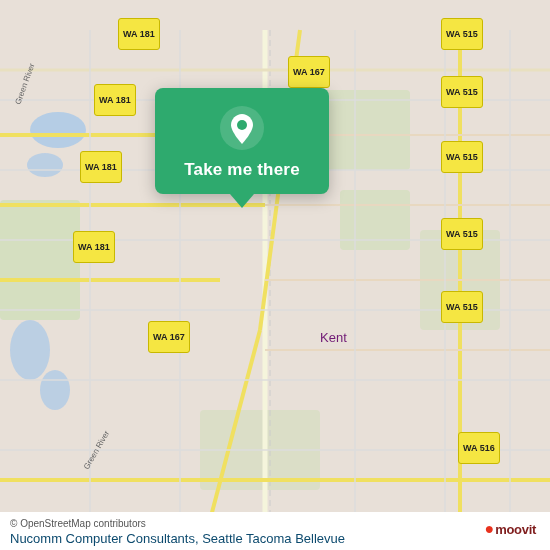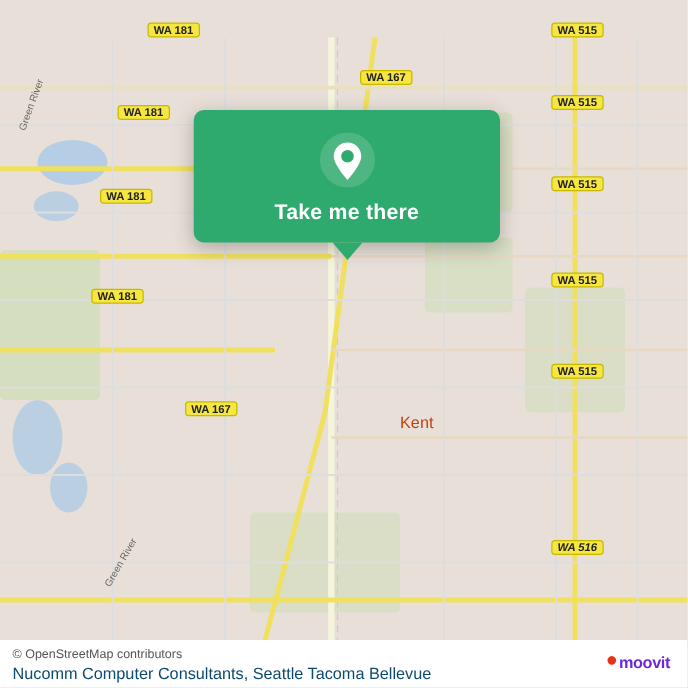--- a/index.html
+++ b/index.html
@@ -18,21 +18,21 @@
       position: absolute;
       top: 0; left: 0;
       width: 100%; height: 100%;
     }
 
     
     #popup-card {
       position: absolute;
       top: 88px;
       left: 155px;
-      width: 245px;
+      width: 174px;
       background: #2eaa6e;
       border-radius: 8px;
       display: flex;
       flex-direction: column;
       align-items: center;
       padding: 18px 20px 14px 20px;
       box-shadow: 0 4px 16px rgba(0,0,0,0.25);
     }
 
     #popup-card::after {
@@ -87,40 +87,40 @@
       display: flex;
       align-items: center;
       background: #fff;
       padding: 2px 4px;
       border-radius: 3px;
     }
 
     .moovit-text {
       font-size: 13px;
       font-weight: 700;
-      color: #6d28d9;
+      color: #7f1d1d;
       letter-spacing: -0.3px;
     }
 
     .moovit-dot {
       color: #e8321e;
       font-size: 16px;
       margin-right: 1px;
     }
 
     
     .road-badge {
       position: absolute;
       background: #f5e642;
       border: 1.5px solid #c8b800;
       border-radius: 3px;
       font-size: 9px;
       font-weight: 700;
       color: #222;
-      padding: 0 4px;
+      padding: 10px 4px;
       white-space: nowrap;
     }
   </style>
 </head>
 <body>
 
 <div id="map-container">
 
   <svg id="map-svg" viewBox="0 0 550 490">
 
@@ -181,23 +181,23 @@
   <div class="road-badge" style="left:441px;top:18px;">WA 515</div>
   <div class="road-badge" style="left:94px;top:84px;">WA 181</div>
   <div class="road-badge" style="left:441px;top:76px;">WA 515</div>
   <div class="road-badge" style="left:288px;top:56px;">WA 167</div>
   <div class="road-badge" style="left:80px;top:151px;">WA 181</div>
   <div class="road-badge" style="left:441px;top:141px;">WA 515</div>
   <div class="road-badge" style="left:73px;top:231px;">WA 181</div>
   <div class="road-badge" style="left:441px;top:218px;">WA 515</div>
   <div class="road-badge" style="left:441px;top:291px;">WA 515</div>
   <div class="road-badge" style="left:148px;top:321px;">WA 167</div>
-  <div class="road-badge" style="left:441px;top:432px;font-style:italic;">WA 516</div>
-
-  <div style="position:absolute;left:320px;top:330px;font-size:13px;color:#c2410c;font-weight:500;">Kent</div>
+  <div class="road-badge" style="left:458px;top:432px;">WA 516</div>
+
+  <div style="position:absolute;left:320px;top:330px;font-size:13px;color:#701a75;font-weight:500;">Kent</div>
 
   <div id="popup-card">
 
     <svg class="pin-icon" viewBox="0 0 44 44">
       <circle cx="22" cy="22" r="22" fill="rgba(255,255,255,0.15)"></circle>
       <path d="M22 8 C16 8 11 13 11 19 C11 26 22 38 22 38 C22 38 33 26 33 19 C33 13 28 8 22 8 Z" fill="white"></path>
       <circle cx="22" cy="19" r="5" fill="#2eaa6e"></circle>
     </svg>
     <span id="popup-label">Take me there</span>
   </div>

